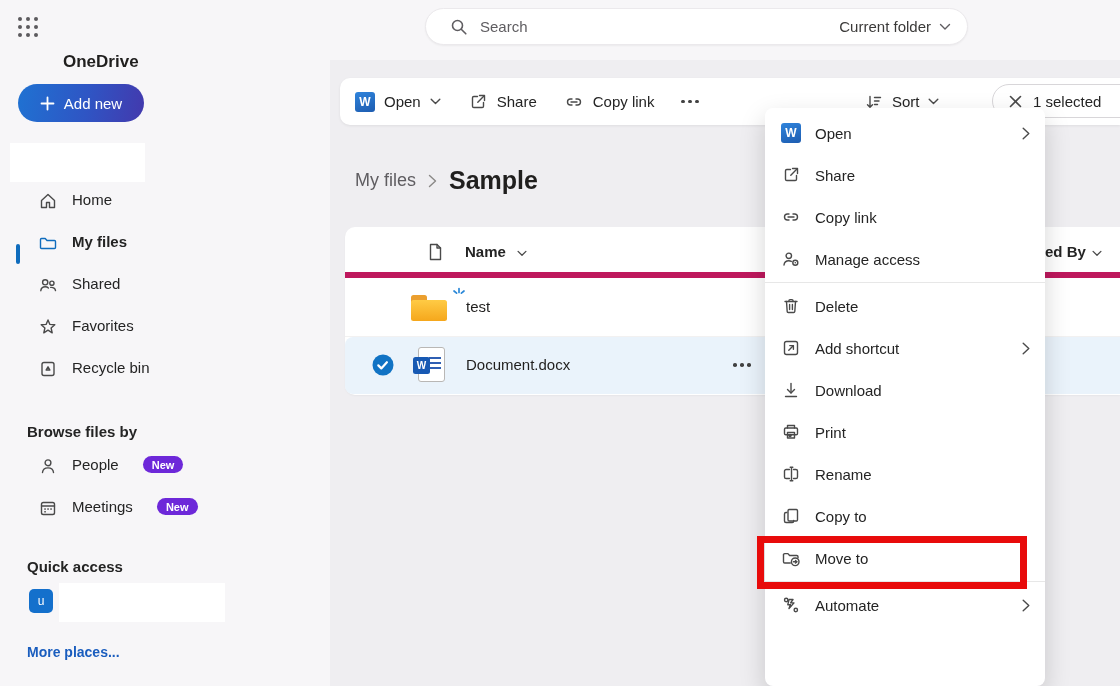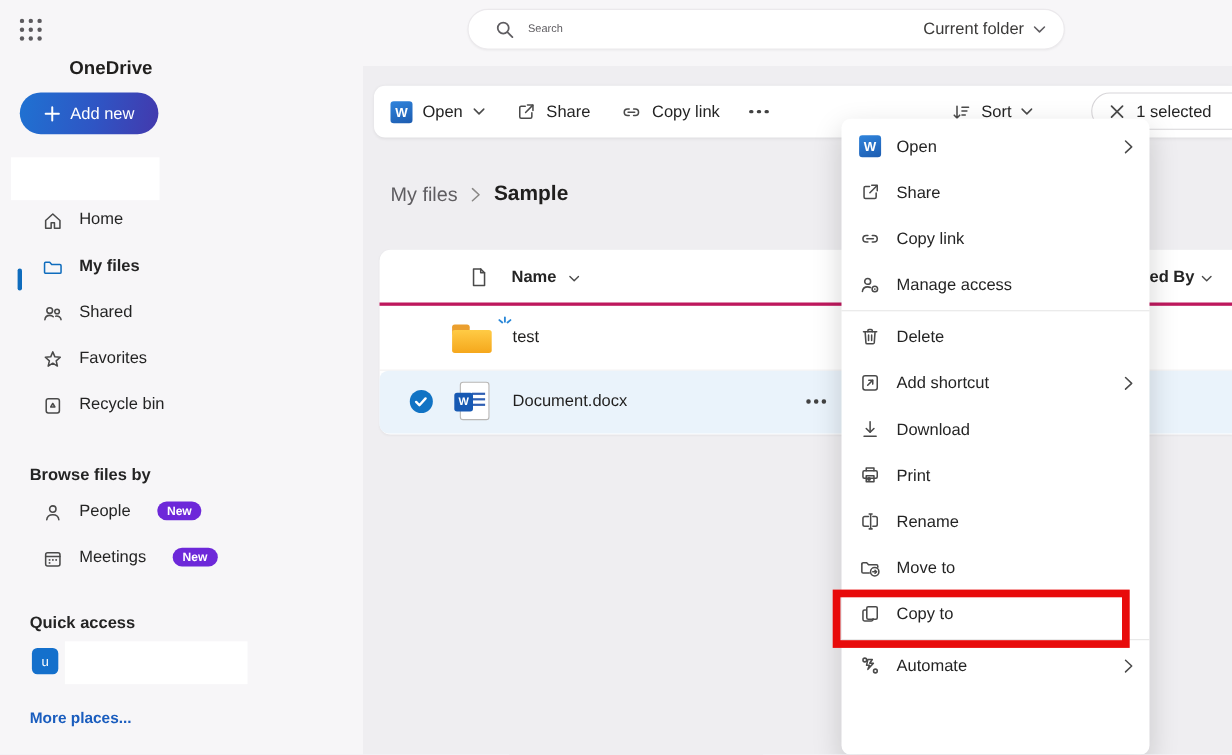--- a/index.html
+++ b/index.html
@@ -16,21 +16,21 @@
 
   
   .waffle { position:absolute; left:16px; top:15px; width:24px; height:24px;
     display:grid; grid-template-columns:repeat(3,1fr); gap:4px; padding:2px; cursor:pointer; }
   .waffle i { width:4px; height:4px; border-radius:50%; background:#5c5a5e; }
   .app-title { position:absolute; left:63px; top:16px; font-size:17px; font-weight:700; color:#201f1e;margin-top:36px; }
 
   .searchbar { position:absolute; left:425px; top:8px; width:543px; height:37px;
     background:#fff; border:1px solid #ebe9ec; border-radius:19px;
     display:flex; align-items:center; padding:0 16px 0 24px; box-shadow:0 1px 2px rgba(0,0,0,.05); }
-  .searchbar .ph { font-size:10px; color:#5f5d61; margin-left:12px; flex:1; }
+  .searchbar .ph { font-size:15px; color:#5f5d61; margin-left:12px; flex:1; }
   .search-scope { display:flex; align-items:center; gap:8px; font-size:15px; color:#3b3a39; cursor:pointer; }
 
   
   .add-new { position:absolute; left:18px; top:84px; width:126px; height:38px; border:none;
     border-radius:19px; background:linear-gradient(100deg,#1f72d2 0%,#2f55c4 55%,#4339ad 100%);
     color:#fff; font-size:15px; font-weight:400; font-family:inherit;
     display:flex; align-items:center; justify-content:center; gap:9px; cursor:pointer; }
   .blank-box-1 { position:absolute; left:10px; top:143px; width:135px; height:39px; background:#fff; }
   .nav { position:absolute; left:0; top:191px; width:330px; }
   .nav-item { position:relative; height:42px; display:flex; align-items:flex-start; padding-left:38px; gap:14px;
@@ -58,26 +58,26 @@
   .dots3 { display:flex; gap:3.5px; cursor:pointer; }
   .dots3 i { width:3.5px; height:3.5px; border-radius:50%; background:#424242; }
   .sort-group { position:absolute; left:524px; top:0; height:100%; display:flex; align-items:center; gap:8px; cursor:pointer; }
   .sel-pill { position:absolute; left:652px; top:6px; width:170px; height:34px; background:#fff;
     border:1px solid #d8d6d9; border-radius:17px; display:flex; align-items:center; gap:11px;
     padding:0 16px; font-size:15px; cursor:pointer; }
 
   
   .breadcrumb { position:absolute; left:355px; top:166px; display:flex; align-items:center; gap:12px; z-index:2; }
   .bc-parent { font-size:18px; color:#5f5d61; cursor:pointer; }
-  .bc-current { font-size:19px; font-weight:700; color:#201f1e; }
+  .bc-current { font-size:25px; font-weight:700; color:#201f1e; }
 
   
   .listcard { position:absolute; left:345px; top:227px; right:0; height:168px; background:#fff;
     border-radius:10px 0 0 10px; z-index:2; box-shadow:0 1px 2px rgba(0,0,0,.04); }
-  .thead { position:relative; height:51px; border-bottom:3px solid #be185d; }
+  .thead { position:relative; height:51px; border-bottom:6px solid #be185d; }
   .col-name { position:absolute; left:120px; top:16px; font-size:15px; font-weight:700; cursor:pointer; }
   .col-modby { position:absolute; left:700px; top:16px; font-size:15px; font-weight:700; cursor:pointer; }
   .row-folder { position:relative; height:59px; border-bottom:1px solid #f2f1f1; cursor:pointer; }
   .row-doc { position:relative; height:57px; background:#eaf3fb; border-radius:8px 0 0 8px; cursor:pointer; }
   .fname { position:absolute; left:121px; font-size:15px; color:#201f1e; }
   .folder-ic { position:absolute; left:66px; top:15px; width:36px; height:30px; }
   .ftab { position:absolute; left:0; top:2px; width:16px; height:9px; background:#eb9f2e; border-radius:2.5px 2.5px 0 0; }
   .fbody { position:absolute; left:0; top:7px; width:36px; height:21px; border-radius:2.5px;
     background:linear-gradient(180deg,#ffcb45 0%,#f5a71c 100%); }
   .docfile { position:absolute; left:68px; top:10px; width:32px; height:38px; }
@@ -403,37 +403,37 @@
     <svg width="20" height="20" viewBox="0 0 20 20">
         <path class="stk" d="M8.5 5.5H5.2c-.9 0-1.7.7-1.7 1.6v5.8c0 .9.8 1.6 1.7 1.6h3.3"></path>
         <path class="stk" d="M12.5 5.5h2.3c.9 0 1.7.7 1.7 1.6v5.8c0 .9-.8 1.6-1.7 1.6h-2.3"></path>
         <path class="stk" d="M10.5 3.2v13.6M9.2 3.2h2.6M9.2 16.8h2.6"></path>
       </svg>
     <span>Rename</span>
   </div>
 
   <div class="menu-item">
     <svg width="20" height="20" viewBox="0 0 20 20">
+        <rect class="stk" x="7" y="3.5" width="9.5" height="11.5" rx="1.3"></rect>
+        <path class="stk" d="M5.8 6.5H5c-.8 0-1.5.7-1.5 1.5v7c0 .8.7 1.5 1.5 1.5h6.2c.8 0 1.5-.7 1.5-1.5v-.5"></path>
+      </svg>
+    <span>Copy to</span>
+  </div>
+
+  <div class="menu-item">
+    <svg width="20" height="20" viewBox="0 0 20 20">
         <path class="stk" d="M2.5 6.8c0-.7.5-1.2 1.2-1.2h3.2l1.7 1.9h7.2c.7 0 1.2.5 1.2 1.2v1"></path>
         <path class="stk" d="M2.5 6.8v7c0 .7.5 1.2 1.2 1.2h5.6"></path>
         <circle cx="14.2" cy="13.8" r="3.8" fill="#fff" class="stk"></circle>
         <path class="stk" d="M12.4 13.8h3.3"></path>
         <path class="stk" d="M14.5 12.5l1.4 1.3-1.4 1.3"></path>
       </svg>
     <span>Move to</span>
   </div>
 
-  <div class="menu-item">
-    <svg width="20" height="20" viewBox="0 0 20 20">
-        <rect class="stk" x="7" y="3.5" width="9.5" height="11.5" rx="1.3"></rect>
-        <path class="stk" d="M5.8 6.5H5c-.8 0-1.5.7-1.5 1.5v7c0 .8.7 1.5 1.5 1.5h6.2c.8 0 1.5-.7 1.5-1.5v-.5"></path>
-      </svg>
-    <span>Copy to</span>
-  </div>
-
   <div class="menu-div"></div>
 
   <div class="menu-item">
     <svg width="20" height="20" viewBox="0 0 20 20">
         <circle class="stk" cx="5.2" cy="5" r="1.7"></circle>
         <circle class="stk" cx="14.8" cy="15" r="1.7"></circle>
         <path class="stk" d="M8 4.5h4l-2.4 3.4h3.4l-5 5.6 1.4-3.8H6.8z"></path>
       </svg>
     <span>Automate</span>
     <svg class="mi-chev" width="8" height="13" viewBox="0 0 8 13">

